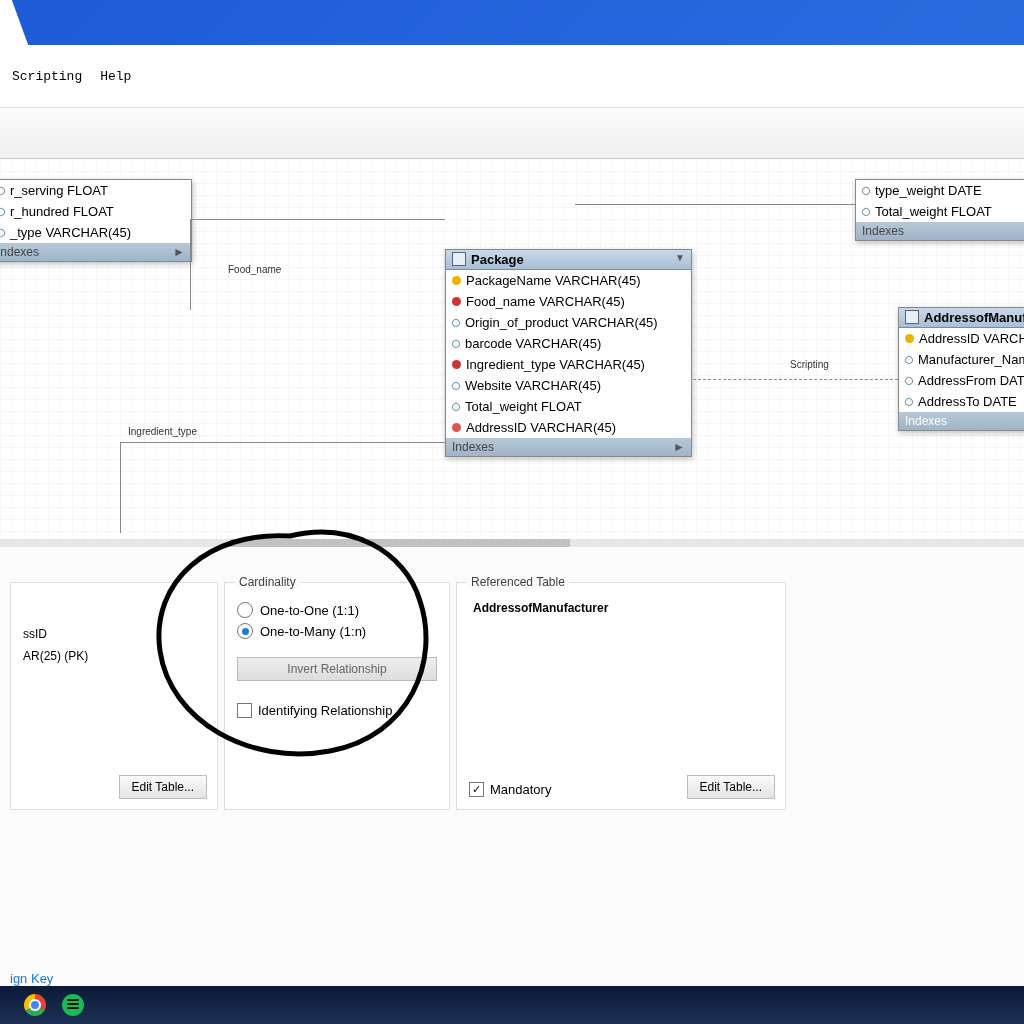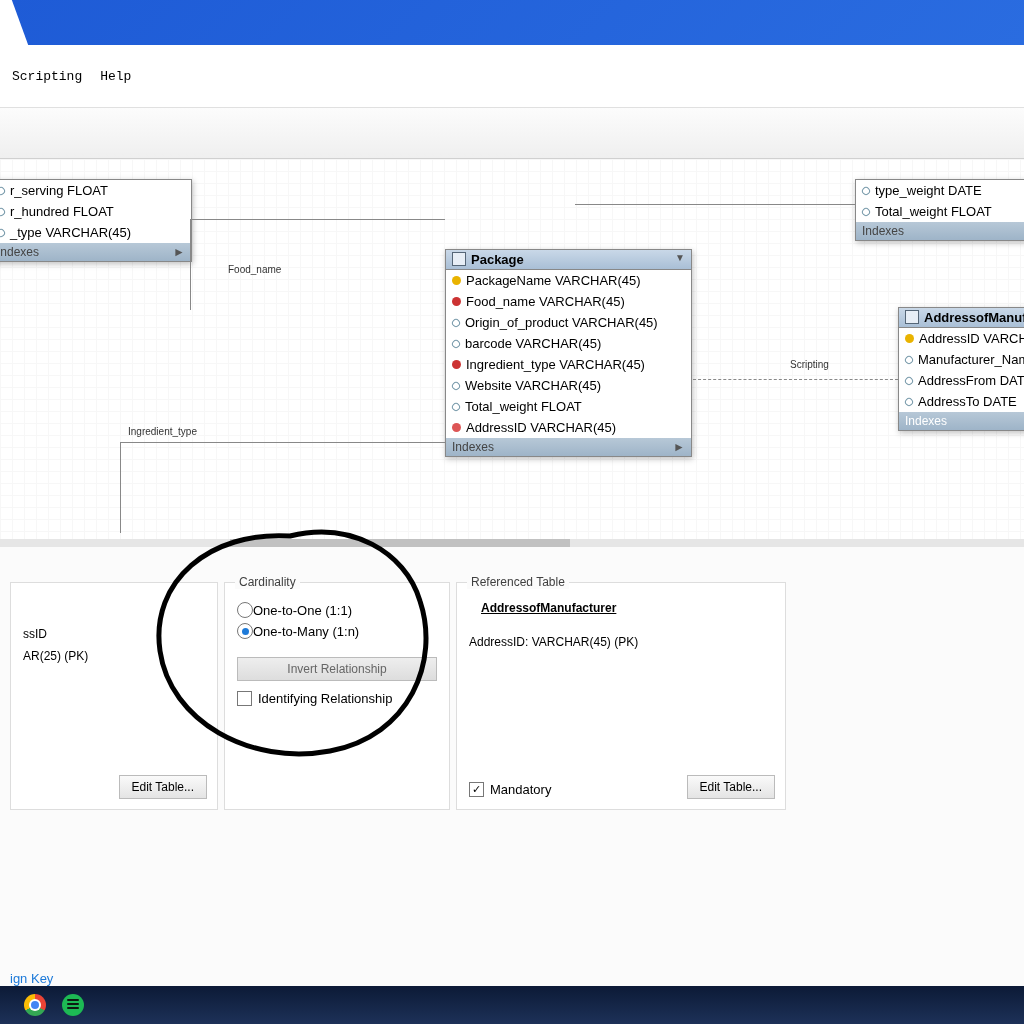--- a/index.html
+++ b/index.html
@@ -26,28 +26,28 @@
   .rel-line{position:absolute;border-top:1px dashed #888;}
   .rel-line-solid{position:absolute;border-top:1px solid #888;}
   .canvas-scroll{height:8px;background:#e6e6e6;position:relative;}
   .canvas-scroll .thumb{position:absolute;left:230px;width:340px;height:8px;background:#c1c1c1;}
   .props{background:#fbfbfb;padding:35px 10px 40px 10px;height:370px;position:relative;display:flex;gap:6px;}
   .fieldset{border:1px solid #ddd;background:#fff;position:relative;padding:14px 12px 12px;}
   .fieldset .legend{position:absolute;top:-8px;left:10px;background:#fbfbfb;padding:0 4px;font-size:12px;color:#404040;}
   .leftbox{width:182px;height:200px;}
   .midbox{width:200px;height:200px;}
   .rightbox{width:304px;height:200px;}
-  .radio{display:flex;align-items:center;margin:5px 0;font-size:13px;}
+  .radio{display:flex;align-items:center;gap:7px;margin:5px 0;font-size:13px;}
   .radio .dot{width:14px;height:14px;border:1px solid #777;border-radius:50%;display:flex;align-items:center;justify-content:center;}
   .radio .dot.sel::after{content:"";width:7px;height:7px;background:#1d7ad9;border-radius:50%;}
   .btn{border:1px solid #bbb;background:linear-gradient(#fafafa,#e4e4e4);padding:4px 12px;font-size:12px;cursor:default;display:inline-block;}
   .btn.wide{display:block;text-align:center;margin:18px 0 6px;background:linear-gradient(#eee,#ddd);color:#666;}
-  .check{display:flex;align-items:center;gap:6px;margin-top:10px;font-size:13px;}
+  .check{display:flex;align-items:center;gap:6px;margin-top:22px;font-size:13px;}
   .check .box{width:13px;height:13px;border:1px solid #777;display:flex;align-items:center;justify-content:center;font-size:11px;line-height:1;}
-  .refhdr{font-weight:bold;margin:4px 12px 20px;text-decoration:underline;}
+  .refhdr{font-weight:bold;margin:4px 4px 20px;}
   .circle-annot{position:absolute;pointer-events:none;}
   .fk-tab{position:absolute;bottom:0;left:0;color:#1d7ad9;font-size:13px;padding:6px 10px;}
   .taskbar{position:absolute;bottom:0;left:0;right:0;height:38px;background:linear-gradient(#0c1a36,#1d3158);display:flex;align-items:center;gap:16px;padding-left:24px;}
   .appico{width:22px;height:22px;border-radius:50%;}
   .chrome{background:conic-gradient(#ea4335 0 120deg,#34a853 120deg 240deg,#fbbc05 240deg 360deg);position:relative;}
   .chrome::after{content:"";position:absolute;inset:5px;border-radius:50%;background:#fff;}
   .chrome::before{content:"";position:absolute;inset:7px;border-radius:50%;background:#4285f4;z-index:1;}
   .spotify{background:#1db954;position:relative;}
   .spotify::after{content:"";position:absolute;top:5px;left:5px;right:5px;height:2px;background:#0d1a12;border-radius:2px;box-shadow:0 4px 0 #0d1a12,0 8px 0 #0d1a12;}
 </style>
@@ -206,21 +206,20 @@
     <div class="btn wide">Invert Relationship</div>
     <div class="check">
       <span class="box"></span>
       <span>Identifying Relationship</span>
     </div>
   </div>
 
   <div class="fieldset rightbox">
     <div class="legend">Referenced Table</div>
     <div class="refhdr">AddressofManufacturer</div>
-    <div>AddressID: VARCHAR(45) (PK)</div>
     <div class="check" style="position:absolute;bottom:12px;left:12px;">
       <span class="box">✓</span>
       <span>Mandatory</span>
     </div>
     <span class="btn" style="position:absolute;bottom:10px;right:10px;">Edit Table...</span>
   </div>
 
   <svg class="circle-annot" style="left:120px;top:-26px;" width="330" height="260">
     <path d="M170 15 C90 10 30 60 40 130 C50 200 130 245 210 230 C290 215 320 140 300 80 C285 30 230 0 170 15 Z" fill="none" stroke="#000" stroke-width="5" stroke-linecap="round"></path>
   </svg>

